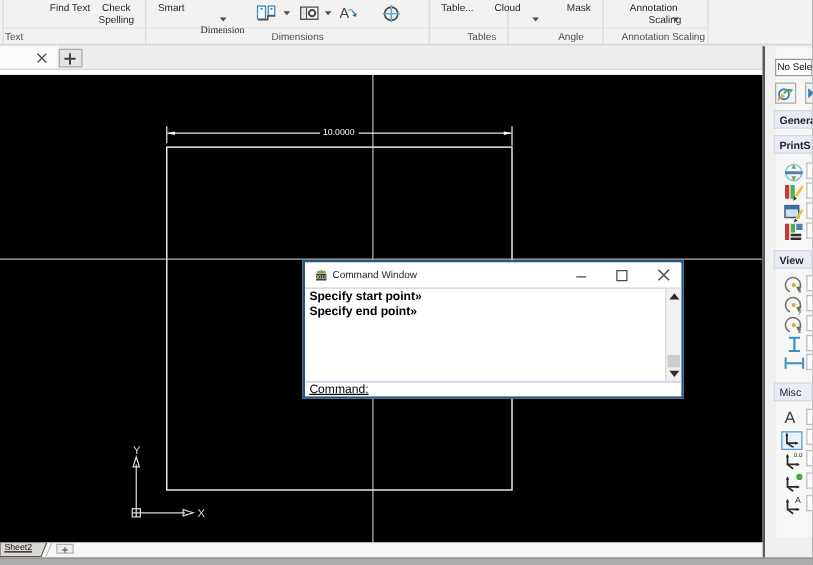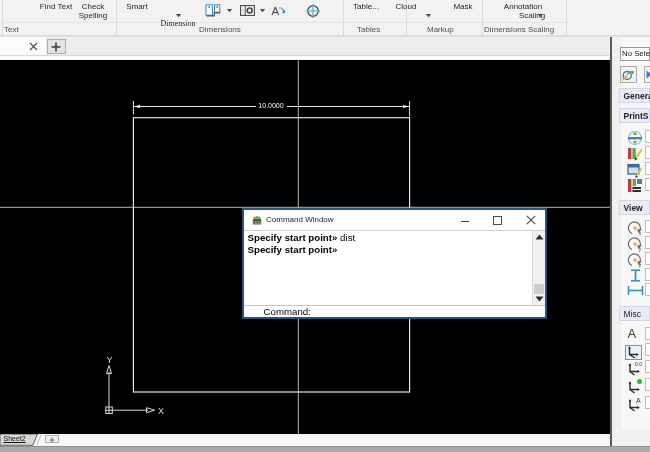--- a/index.html
+++ b/index.html
@@ -1,21 +1,21 @@
 <!DOCTYPE html>
 <html><head>
 <meta charset="utf-8">
 <style>
   * { margin:0; padding:0; box-sizing:border-box; }
   html,body { width:650px; height:452px; overflow:hidden; }
   body { font-family:"Liberation Sans", sans-serif; }
   .app { position:relative; width:650px; height:452px; background:#f1f1f1; }
   .abs { position:absolute; }
   .ribtxt { position:absolute; font-size:8px; color:#262626; white-space:nowrap; text-align:center; }
-  .riblab { position:absolute; font-size:8px; color:#4e4e4e; white-space:nowrap; text-align:left; }
+  .riblab { position:absolute; font-size:8px; color:#4e4e4e; white-space:nowrap; text-align:right; }
   .vsep { position:absolute; width:1px; top:0; height:36px; background:#dcdcdc; }
 </style>
 </head>
 <body>
 <div class="app">
 
   <div class="abs" style="left:0;top:0;width:650px;height:37px;background:#f2f2f1;"></div>
 
   <div class="abs" style="left:0;top:35px;width:650px;height:2px;background:#e3e3e3;border-top:1px solid #d9d9d9;"></div>
 
@@ -86,30 +86,30 @@
   <div class="riblab" style="left:357px;top:24.5px;width:40px;">Tables</div>
 
   <div class="ribtxt" style="left:386px;top:2px;width:40px;">Cloud</div>
 
   <svg class="abs" style="left:425px;top:13px;" width="7" height="5" viewBox="0 0 7 5">
       <path d="M0.8 1 L6.2 1 L3.5 4.2 Z" fill="#4d4d4d"></path>
     </svg>
 
   <div class="ribtxt" style="left:443px;top:2px;width:40px;">Mask</div>
 
-  <div class="riblab" style="left:427px;top:24.5px;width:40px;">Markup</div>
+  <div class="riblab" style="left:427px;top:24.5px;width:40px;">Angle</div>
 
   <div class="ribtxt" style="left:493px;top:2px;width:60px;">Annotation</div>
   <div class="ribtxt" style="left:480px;top:11.2px;width:42px;margin-left:31px;">Scaling</div>
 
   <svg class="abs" style="left:537px;top:13px;" width="7" height="5" viewBox="0 0 7 5">
       <path d="M0.8 1 L6.2 1 L3.5 4.2 Z" fill="#4d4d4d"></path>
     </svg>
 
-  <div class="riblab" style="left:484px;top:24.5px;width:80px;">Dimensions Scaling</div>
+  <div class="riblab" style="left:484px;top:24.5px;width:80px;">Annotation Scaling</div>
 
   <div class="abs" style="left:0;top:37px;width:610px;height:18px;background:#eeedee;"></div>
 
   <div class="abs" style="left:0;top:37px;width:46px;height:18px;background:#fbfbfb;"></div>
 
   <svg class="abs" style="left:29px;top:42px;" width="9" height="9" viewBox="0 0 9 9">
       <path d="M1 1 L8 8 M8 1 L1 8" stroke="#4d4d4d" stroke-width="1.1"></path>
     </svg>
 
   <div class="abs" style="left:46.5px;top:39px;width:19px;height:15px;background:#e4e4e4;border:1px solid #adadad;"></div>
@@ -171,38 +171,38 @@
 
     <div class="abs" style="left:217px;top:11px;width:8px;height:1.4px;background:#4b4b4b;"></div>
 
     <div class="abs" style="left:249px;top:6px;width:9px;height:9px;border:1.4px solid #4b4b4b;"></div>
 
     <svg class="abs" style="left:282px;top:5.5px;" width="10" height="10" viewBox="0 0 10 10">
         <path d="M0.8 0.8 L9.2 9.2 M9.2 0.8 L0.8 9.2" stroke="#4b4b4b" stroke-width="1.2"></path>
       </svg>
 
     <div class="abs" style="left:4px;top:22px;width:284px;font-size:9.7px;color:#000;line-height:12px;white-space:nowrap;">
-      <div><b>Specify start point»</b> dist</div>
       <div><b>Specify start point»</b></div>
+      <div><b>Specify end point»</b></div>
     </div>
 
     <div class="abs" style="left:288.5px;top:21.5px;width:13px;height:74px;background:#f1f1f1;border-left:1px solid #dcdcdc;"></div>
 
     <svg class="abs" style="left:291px;top:24px;" width="9" height="6" viewBox="0 0 9 6">
         <path d="M4.5 0.5 L8.5 5.5 L0.5 5.5 Z" fill="#2d2d2d"></path>
       </svg>
 
     <div class="abs" style="left:290px;top:74px;width:10.5px;height:10px;background:#cdcdcd;"></div>
 
     <svg class="abs" style="left:291px;top:86px;" width="9" height="6" viewBox="0 0 9 6">
         <path d="M4.5 5.5 L8.5 0.5 L0.5 0.5 Z" fill="#2d2d2d"></path>
       </svg>
 
     <div class="abs" style="left:0;top:95.5px;width:301.5px;height:11.5px;background:#fff;border-top:1px solid #b9c9dd;"></div>
-    <div class="abs" style="left:20px;top:96.5px;font-size:9.7px;color:#000;">Command:</div>
+    <div class="abs" style="left:4px;top:96.5px;font-size:9.7px;color:#000;text-decoration:underline;">Command:</div>
   </div>
 
   <div class="abs" style="left:610px;top:37px;width:2px;height:409px;background:#5a5a5a;"></div>
 
   <div class="abs" style="left:611.5px;top:38px;width:38.5px;height:408px;background:#f0f0ee;">
 
     <div class="abs" style="left:9px;top:0;width:29.5px;height:392px;background:#f7f7f6;"></div>
 
     <div class="abs" style="left:8px;top:8.5px;width:30.5px;height:14px;background:#fff;border:1px solid #9a9a9a;"></div>
     <div class="abs" style="left:10.5px;top:11px;font-size:7.8px;color:#111;white-space:nowrap;">No Selec</div>

